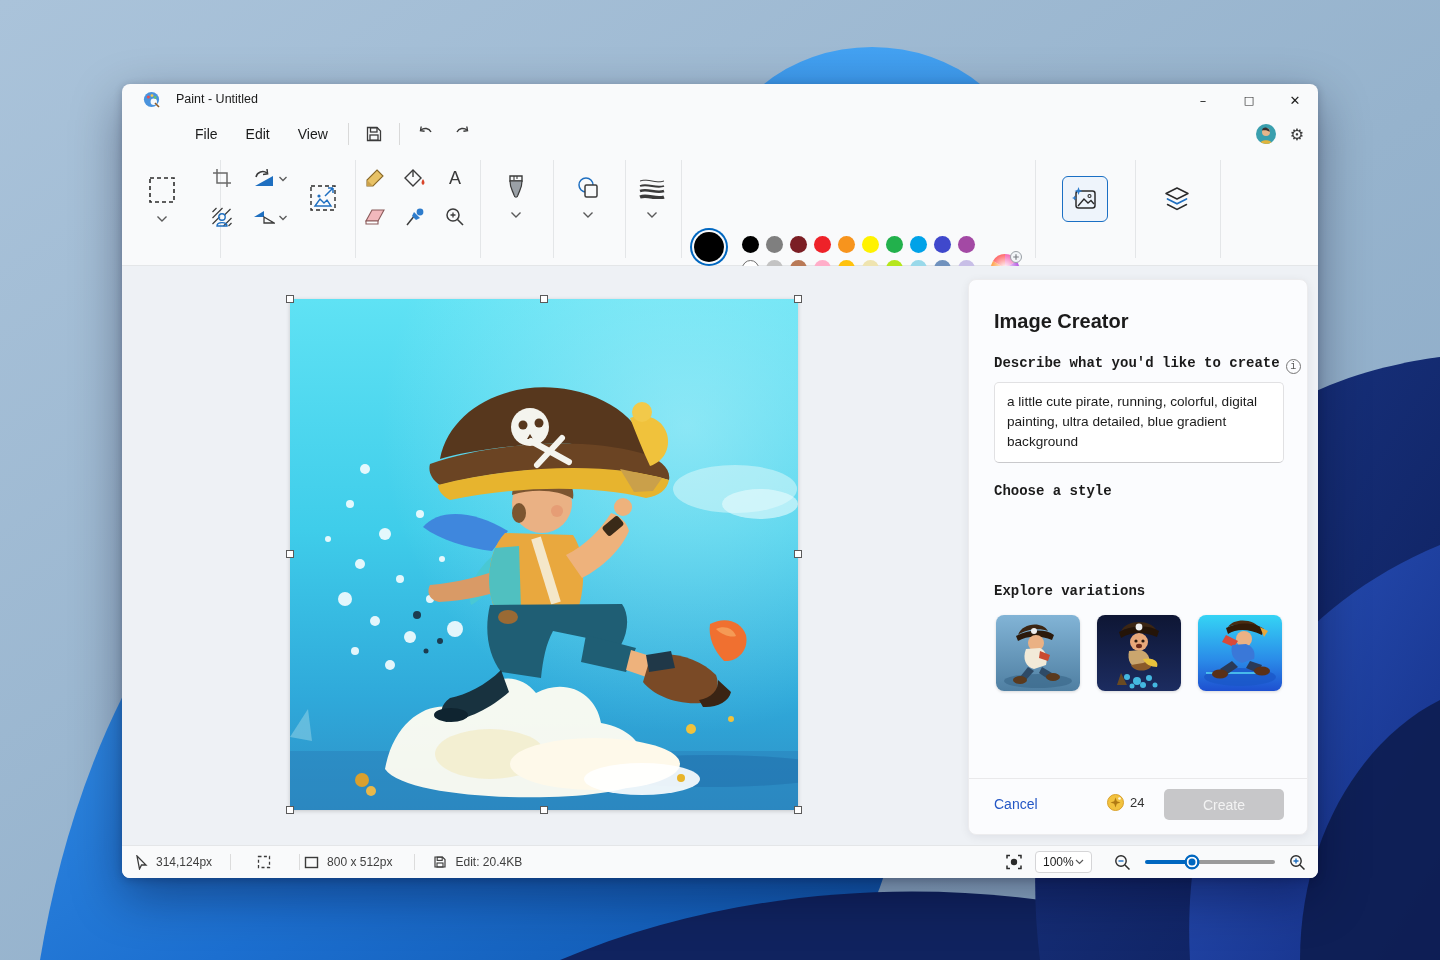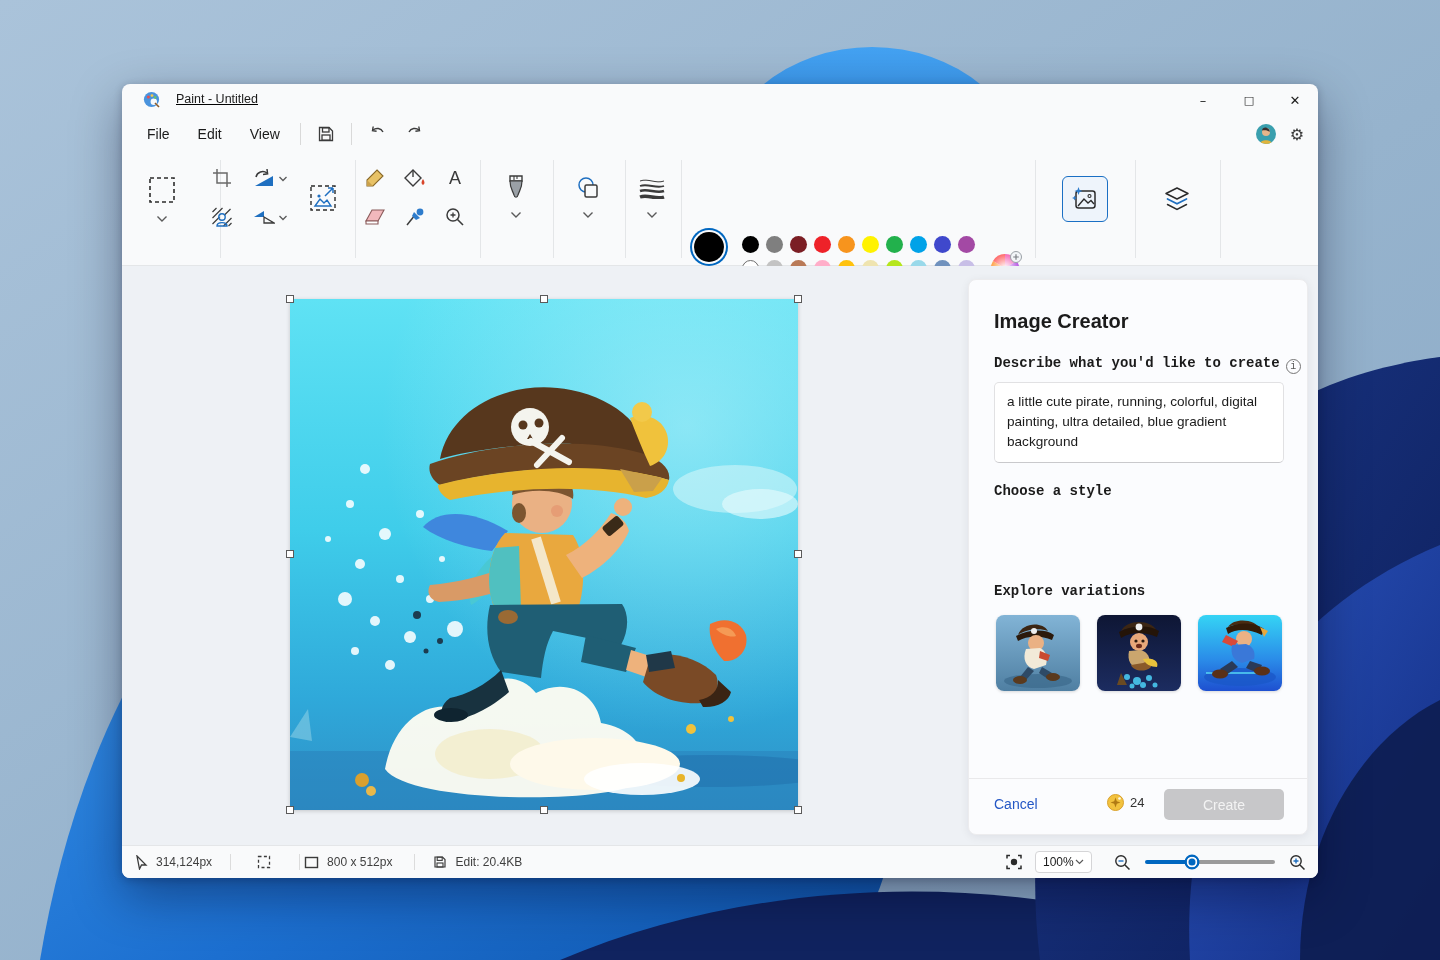--- a/index.html
+++ b/index.html
@@ -8,30 +8,30 @@
 
   #desktop { position:relative; width:1440px; height:960px; background:#9db8d2; }
   #wallpaper { position:absolute; inset:0; }
 
   
   #window { position:absolute; left:122px; top:84px; width:1196px; height:794px;
     background:#f9fafb; border-radius:8px; box-shadow:0 18px 50px rgba(0,0,30,.38), 0 2px 8px rgba(0,0,30,.22);
     overflow:hidden; }
 
   
-  .titlebar { position:absolute; left:0; top:0; width:100%; height:30px; display:flex; align-items:center;text-decoration:underline; }
+  .titlebar { position:absolute; left:0; top:0; width:100%; height:30px; display:flex; align-items:center; }
   .app-icon { margin-left:21px; width:17px; height:17px; }
   .title-text { margin-left:16px; font-size:12.5px; color:#1b1b1b; }
   .win-controls { position:absolute; right:0; top:0; height:32px; display:flex; }
   .win-btn { width:46px; height:32px; display:flex; align-items:center; justify-content:center;
     font-size:13px; color:#1b1b1b; font-family:"DejaVu Sans",sans-serif; }
   .win-btn.max { font-size:11px; }
 
   
-  .menubar { position:absolute; left:0; top:30px; width:100%; height:40px; display:flex; align-items:center; }
+  .menubar { position:absolute; left:0; top:30px; width:100%; height:40px; display:flex; align-items:center;padding-left:48px; }
   .menu-item { padding:6px 14px; font-size:14px; color:#1b1b1b; border-radius:5px; }
   .menu-item:first-child { margin-left:11px; }
   .mb-sep { width:1px; height:22px; background:#d9d9d9; margin:0 6px; }
   .mb-icon { width:38px; height:30px; display:flex; align-items:center; justify-content:center; }
   .mb-right { position:absolute; right:14px; top:0; height:40px; display:flex; align-items:center; gap:14px; }
   .avatar { width:20px; height:20px; border-radius:50%; overflow:hidden; }
   .gear { font-size:16px; color:#3b3b3b; font-family:"DejaVu Sans",sans-serif; }
 
   
   .ribbon { position:absolute; left:0; top:70px; width:100%; height:112px; background:#f9fafb; border-bottom:1px solid #e4e6e8; }

